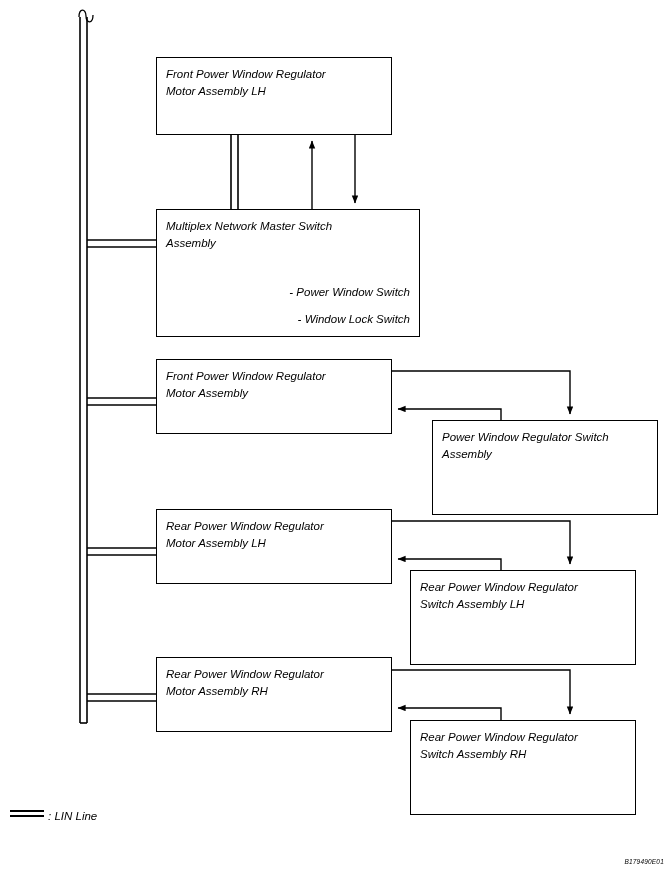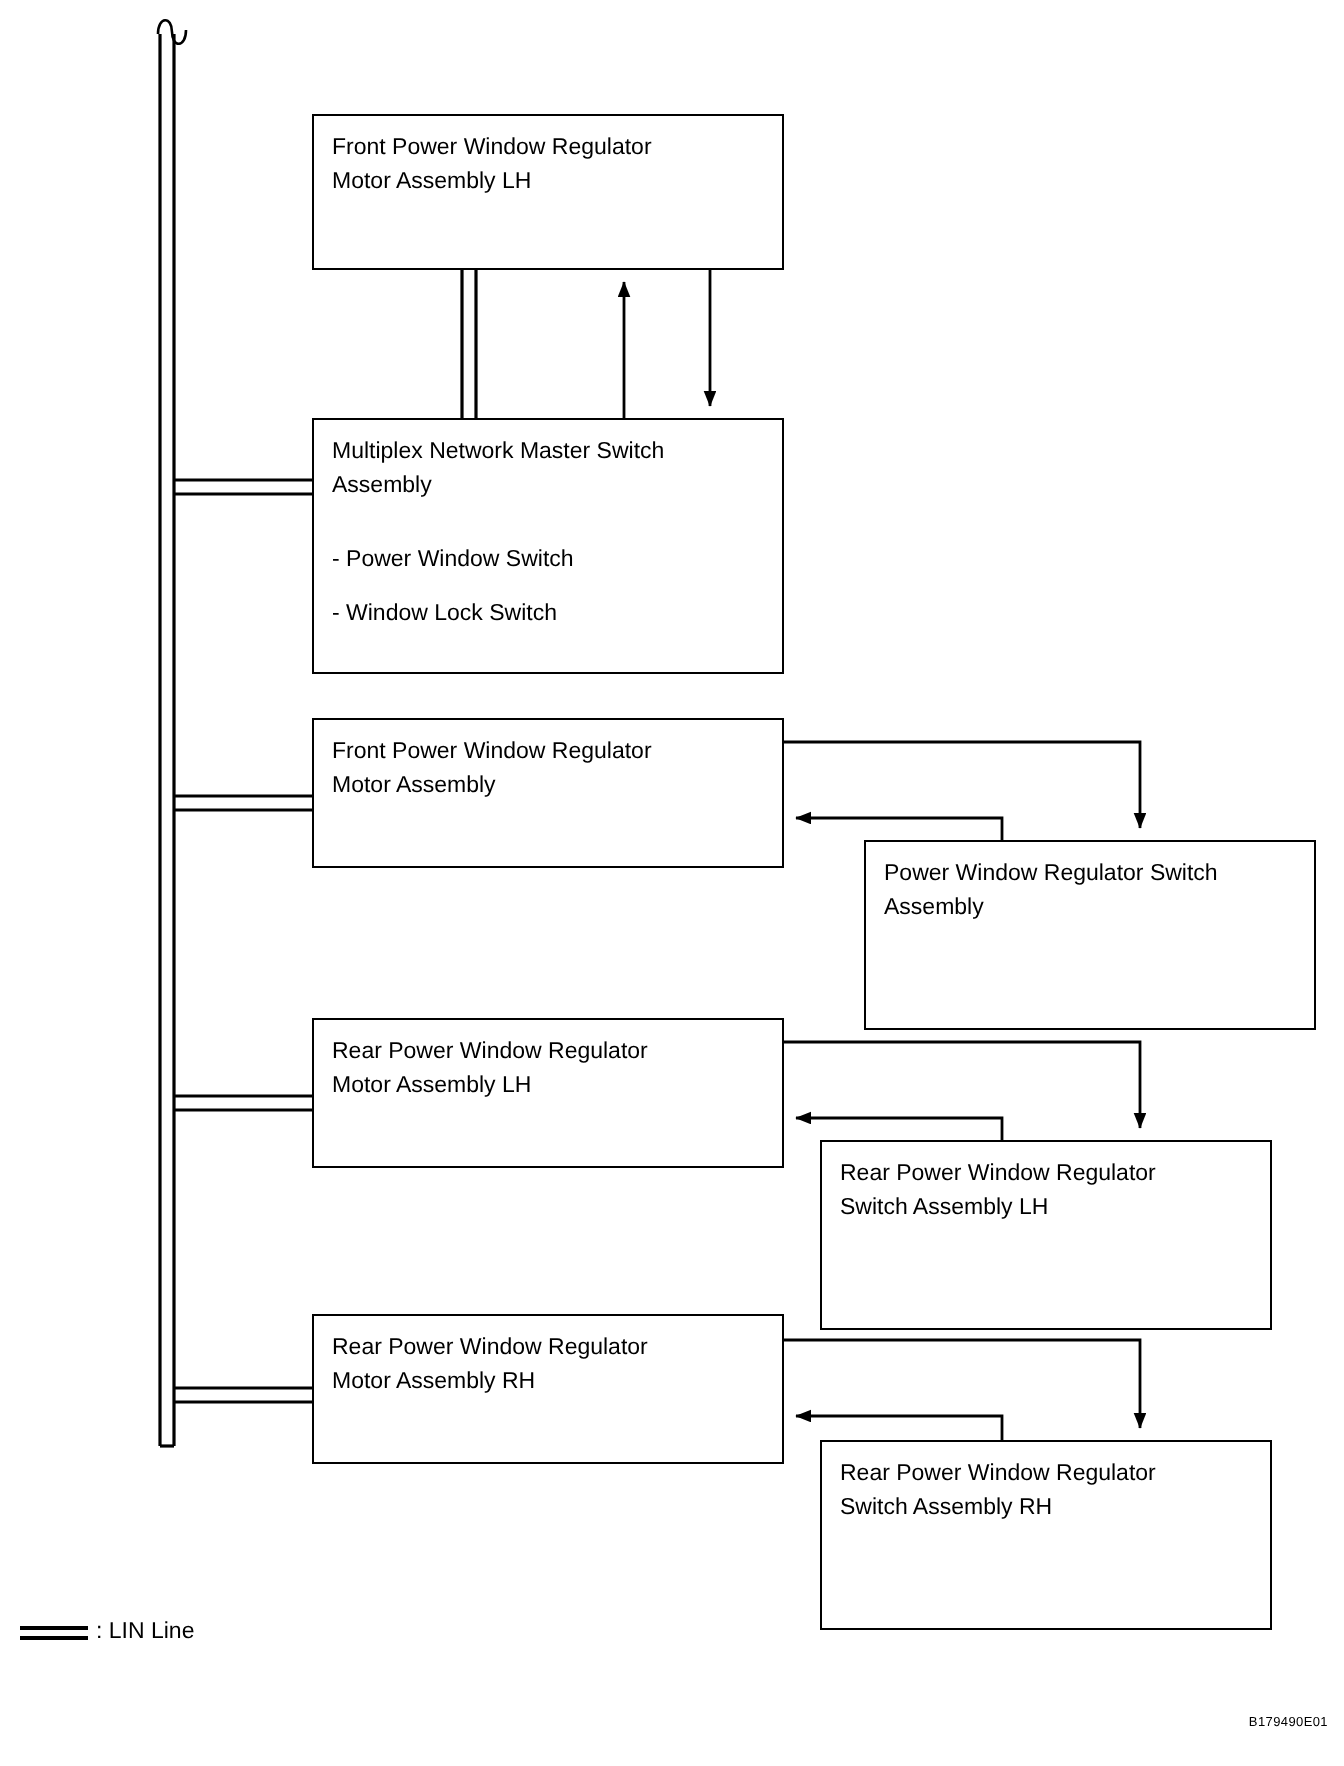--- a/index.html
+++ b/index.html
@@ -10,53 +10,54 @@
   body {
     font-family: "Liberation Sans", sans-serif;
     color: #000000;
   }
   #page {
     position: relative;
     width: 672px;
     height: 883px;
     background: #ffffff;
     overflow: hidden;
+    font-style: italic;
   }
   .node {
     position: absolute;
     box-sizing: border-box;
     border: 1.5px solid #000000;
     background: #ffffff;
     padding: 8px 9px 6px 9px;
     font-size: 11.5px;
     line-height: 1.45;
     z-index: 5;
   }
   .node .ttl {
     white-space: pre-line;
   }
   .node .sub {
-    margin-top: 16px;
+    margin-top: 28px;
     white-space: pre-line;
     line-height: 2.35;
+    text-align: right;
   }
   .svg-layer {
     position: absolute;
     left: 0;
     top: 0;
     width: 672px;
     height: 883px;
     z-index: 2;
   }
   .legend {
     position: absolute;
     left: 10px;
     top: 810px;
     display: flex;
-    align-items: center;
     font-size: 11.5px;
     z-index: 6;
   }
   .legend-swatch {
     width: 34px;
     height: 7px;
     margin-right: 4px;
     border-top: 2px solid #000;
     border-bottom: 2px solid #000;
     box-sizing: border-box;
@@ -147,21 +148,21 @@
     <g>
       <path d="M501,720 L501,708 L398,708" fill="none" stroke="#000" stroke-width="1.4" marker-end="url(#arrowhead)"></path>
     </g>
   </svg>
 
   <div class="node" style="left:156px; top:57px; width:236px; height:78px;">
     <div class="ttl">Front Power Window Regulator
 Motor Assembly LH</div>
   </div>
 
-  <div class="node" style="left:156px; top:209px; width:236px; height:128px;">
+  <div class="node" style="left:156px; top:209px; width:264px; height:128px;">
     <div class="ttl">Multiplex Network Master Switch
 Assembly</div>
     <div class="sub">- Power Window Switch
 - Window Lock Switch</div>
   </div>
 
   <div class="node" style="left:156px; top:359px; width:236px; height:75px;">
     <div class="ttl">Front Power Window Regulator
 Motor Assembly</div>
   </div>

